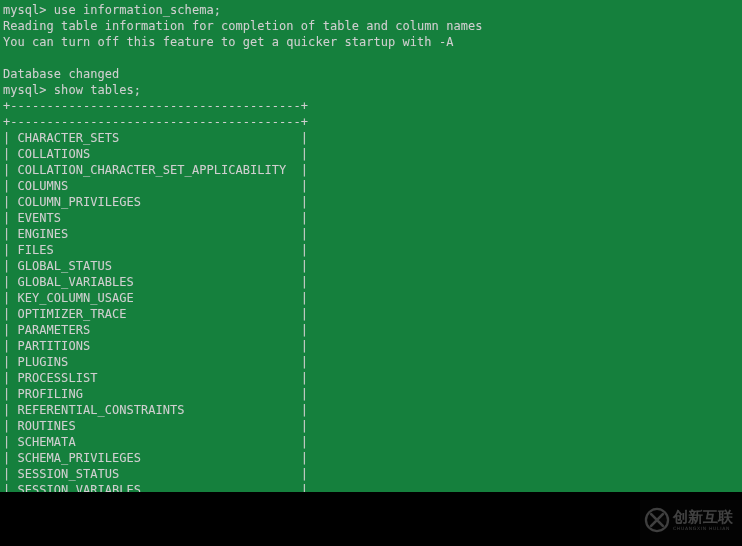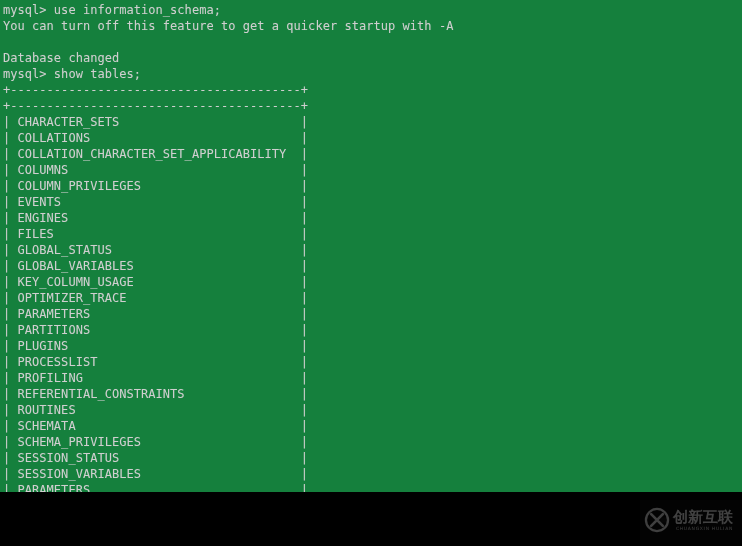--- a/index.html
+++ b/index.html
@@ -44,21 +44,20 @@
     right: 0px;
     bottom: 6px;
     width: 102px;
     height: 40px;
     opacity: 0.30;
     display: flex;
     align-items: center;
     justify-content: flex-start;
     background: rgba(255,255,255,0.05);
     pointer-events: none;
-    text-align: right;
   }
   #watermark .wm-mark {
     width: 26px;
     height: 26px;
     flex: 0 0 26px;
     margin-left: 4px;
   }
   #watermark .wm-text {
     display: flex;
     flex-direction: column;
@@ -80,20 +79,21 @@
     letter-spacing: 0.7px;
     color: #cccccc;
     white-space: nowrap;
   }
 </style>
 </head>
 <body>
 
 <div id="terminal">
   <div class="line">mysql&gt; use information_schema;</div>
+  <div class="line">Reading table information for completion of table and column names</div>
   <div class="line">You can turn off this feature to get a quicker startup with -A</div>
   <div class="line blank"></div>
   <div class="line">Database changed</div>
   <div class="line">mysql&gt; show tables;</div>
   <div class="line">+----------------------------------------+</div>
   <div class="line">+----------------------------------------+</div>
   <div id="table-rows">
       <div class="line">| CHARACTER_SETS                         |</div>
       <div class="line">| COLLATIONS                             |</div>
       <div class="line">| COLLATION_CHARACTER_SET_APPLICABILITY  |</div>

